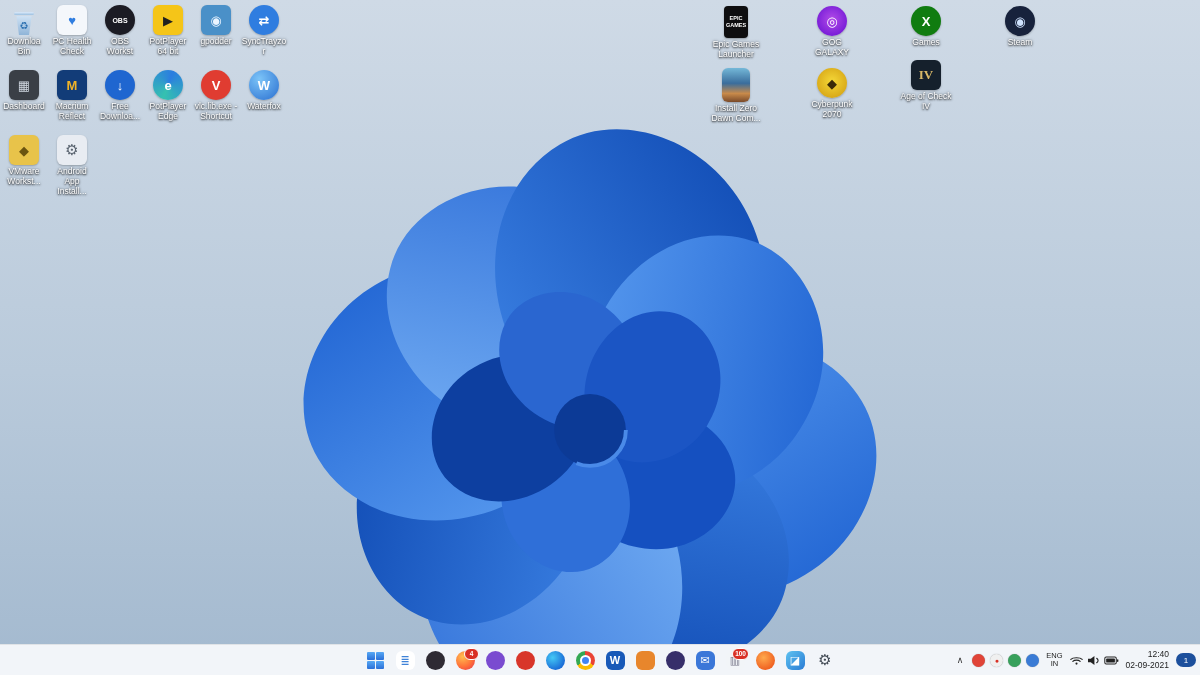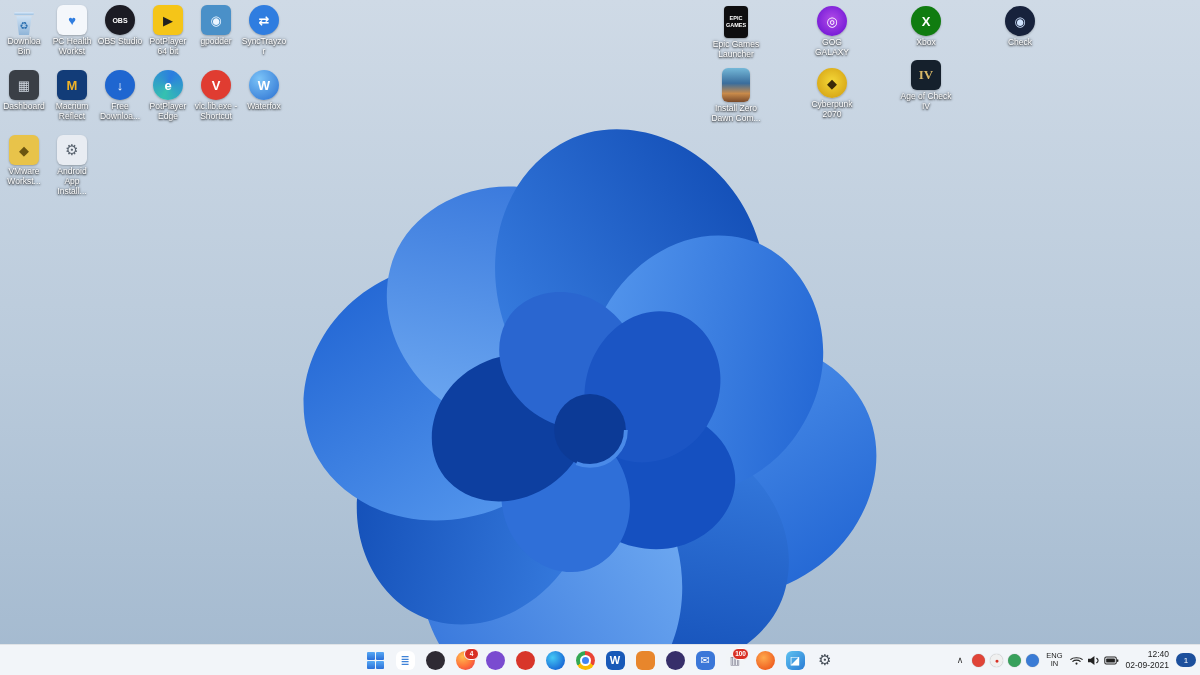--- a/index.html
+++ b/index.html
@@ -139,25 +139,25 @@
   <div id="grid-icons">
       <div class="dicon" style="left: 1px; top: 5px;">
         <div class="trash">
           <div class="trash-lid"></div>
           <div class="trash-body">♻</div>
         </div>
         <div class="dicon-label">Downloa Bin</div>
       </div>
       <div class="dicon" style="left: 49px; top: 5px;">
         <div class="dicon-img shape-rounded" style="background: rgb(244, 247, 251); color: rgb(47, 125, 224);">♥</div>
-        <div class="dicon-label">PC Health Workst</div>
+        <div class="dicon-label">PC Health Check</div>
       </div>
       <div class="dicon" style="left: 97px; top: 5px;">
         <div class="dicon-img shape-circle" style="background: rgb(28, 28, 36); color: rgb(255, 255, 255); font-size: 7px;">OBS</div>
-        <div class="dicon-label">OBS Studio</div>
+        <div class="dicon-label">OBS Workst</div>
       </div>
       <div class="dicon" style="left: 145px; top: 5px;">
         <div class="dicon-img shape-rounded" style="background: rgb(245, 197, 24); color: rgb(32, 32, 32);">▶</div>
         <div class="dicon-label">PotPlayer 64 bit</div>
       </div>
       <div class="dicon" style="left: 193px; top: 5px;">
         <div class="dicon-img shape-rounded" style="background: rgb(74, 144, 200); color: rgb(234, 244, 255);">◉</div>
         <div class="dicon-label">gpodder</div>
       </div>
       <div class="dicon" style="left: 241px; top: 5px;">
@@ -202,25 +202,25 @@
         <div class="epic-img">EPIC
 GAMES</div>
         <div class="dicon-label">Epic Games Launcher</div>
       </div>
       <div class="dicon" style="left: 805px; top: 6px; width: 54px;">
         <div class="dicon-img shape-circle" style="background: radial-gradient(circle at 50% 45%, rgb(178, 76, 232), rgb(123, 31, 216) 70%); color: rgb(255, 255, 255);">◎</div>
         <div class="dicon-label">GOG GALAXY</div>
       </div>
       <div class="dicon" style="left: 899px; top: 6px; width: 54px;">
         <div class="dicon-img shape-circle" style="background: rgb(16, 124, 16); color: rgb(255, 255, 255);">X</div>
-        <div class="dicon-label">Xbox</div>
+        <div class="dicon-label">Games</div>
       </div>
       <div class="dicon" style="left: 993px; top: 6px; width: 54px;">
         <div class="dicon-img shape-circle" style="background: rgb(23, 34, 60); color: rgb(207, 227, 255);">◉</div>
-        <div class="dicon-label">Check</div>
+        <div class="dicon-label">Steam</div>
       </div>
       <div class="dicon" style="left: 709px; top: 68px; width: 54px;">
         <div class="dicon-img shape-rounded" style="background: linear-gradient(rgb(116, 184, 216) 0%, rgb(58, 109, 156) 45%, rgb(200, 138, 74) 75%, rgb(122, 74, 42) 100%); width: 28px; height: 34px;"></div>
         <div class="dicon-label">Install Zero Dawn Com...</div>
       </div>
       <div class="dicon" style="left: 805px; top: 68px; width: 54px;">
         <div class="dicon-img shape-circle" style="background: radial-gradient(circle at 50% 45%, rgb(245, 216, 56), rgb(216, 168, 24) 75%); color: rgb(58, 42, 8);">◆</div>
         <div class="dicon-label">Cyberpunk 2070</div>
       </div>
       <div class="dicon" style="left: 899px; top: 60px; width: 54px;">

